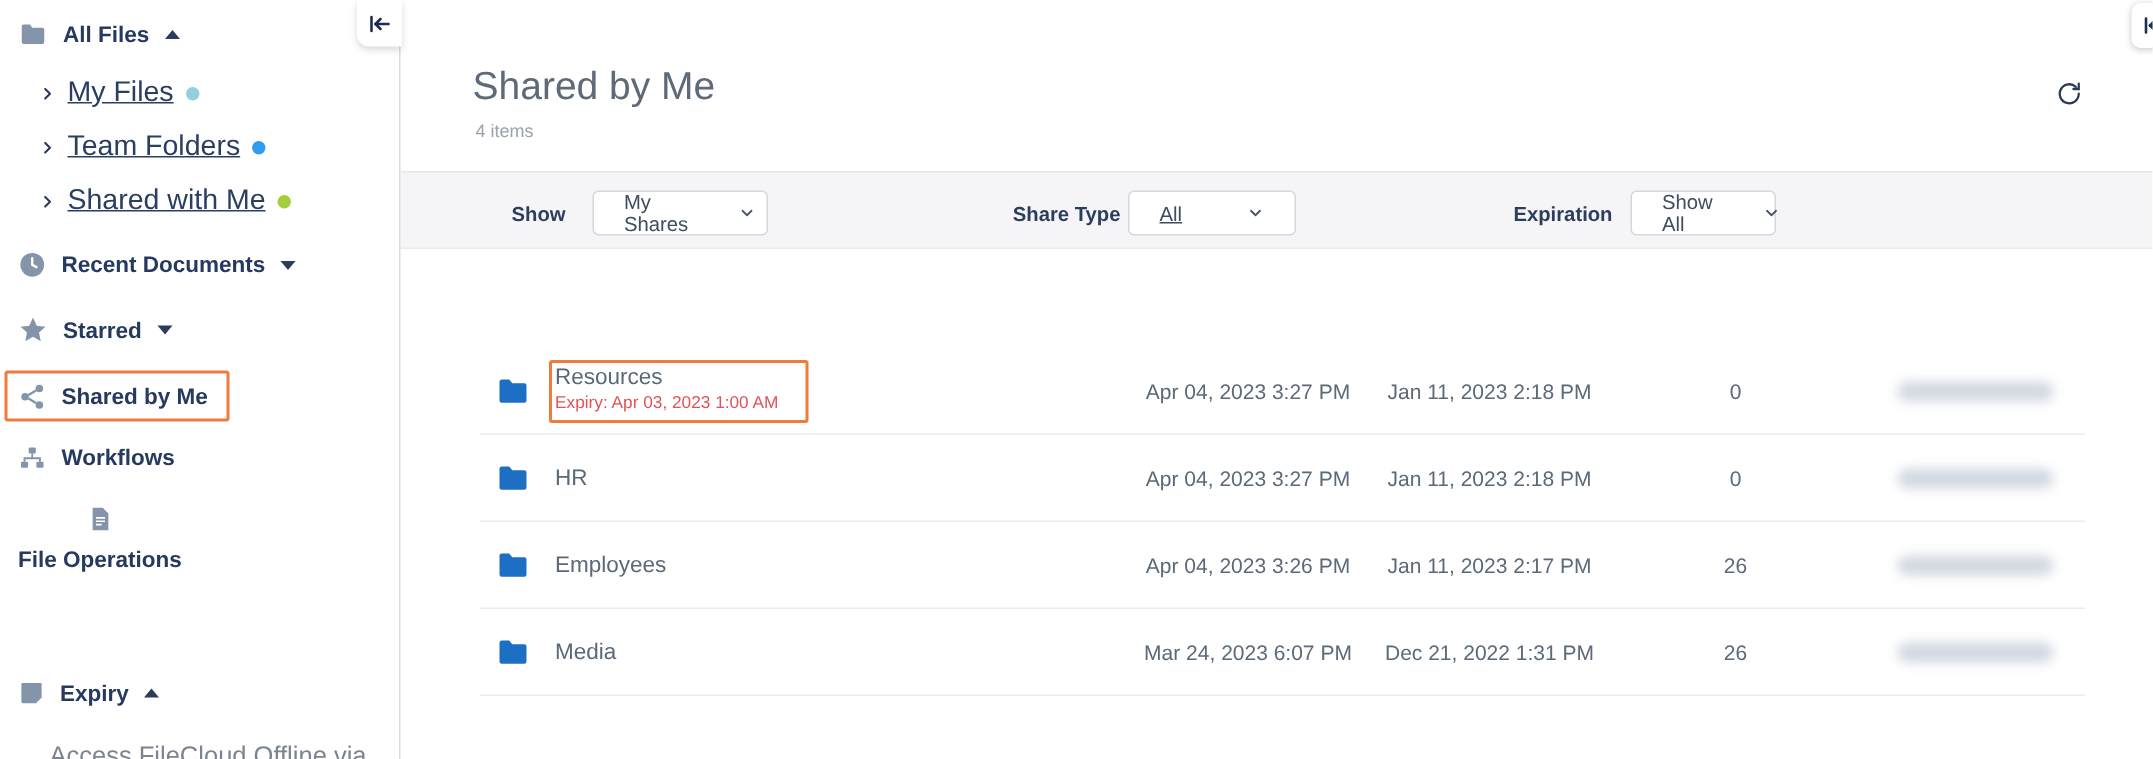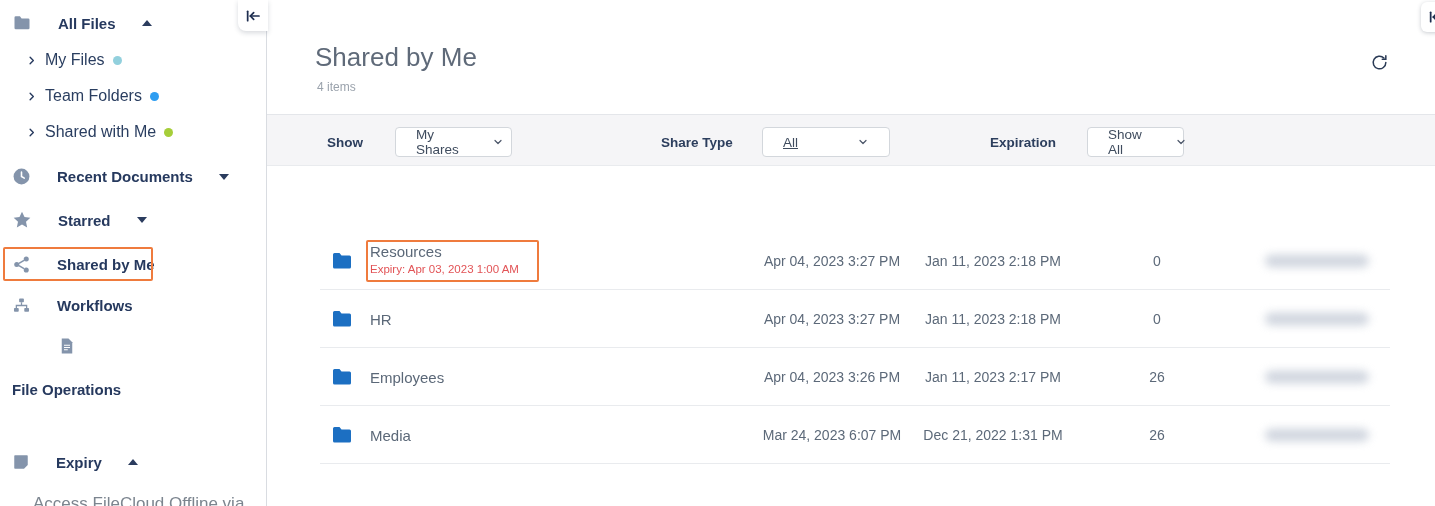--- a/index.html
+++ b/index.html
@@ -3,45 +3,45 @@
 <meta charset="utf-8">
 <style>
   * { margin:0; padding:0; box-sizing:border-box; }
   html,body { width:1435px; height:506px; }
   body {
     position:relative; overflow:hidden; background:#fff;
     font-family:"Liberation Sans", sans-serif; color:#26395e;
   }
   
   .sidebar { position:absolute; left:0; top:0; width:267px; height:506px; background:#fff; border-right:1px solid #d9dce1; z-index:2; }
-  .side-item { position:absolute; display:flex; align-items:center; gap:26px; cursor:pointer; }
+  .side-item { position:absolute; display:flex; align-items:center; gap:10px; cursor:pointer; }
   .side-item .lbl { font-size:15px; font-weight:700; color:#26395e; }
   .sub-item { position:absolute; display:flex; align-items:center; gap:8px; cursor:pointer; }
-  .sub-item .lbl { font-size:16px; font-weight:500; color:#2a3e60; }
+  .sub-item .lbl { font-size:19px; font-weight:500; color:#2a3e60;text-decoration:underline; }
   .dot { width:9px; height:9px; border-radius:50%; display:inline-block; }
   .dot-myfiles { background:#92d0dd; }
   .dot-teamfolders { background:#2e9df1; }
   .dot-sharedwithme { background:#a6ce39; }
   .caret-up { width:0; height:0; border-left:5px solid transparent; border-right:5px solid transparent; border-bottom:6px solid #2b3c5e; display:inline-block; }
   .caret-down { width:0; height:0; border-left:5px solid transparent; border-right:5px solid transparent; border-top:6px solid #2b3c5e; display:inline-block; }
   .side-highlight { position:absolute; left:3px; top:247px; width:150px; height:34px; border:2px solid #ef7b3d; border-radius:2px; pointer-events:none; }
   .notice-text { position:absolute; left:33px; top:494px; width:230px; font-size:17px; color:#7c858f; }
   .collapse-btn { position:absolute; left:238px; top:0; width:30px; height:31px; background:#fff; border-radius:0 0 0 8px; box-shadow:0 2px 5px rgba(40,50,70,.18); display:flex; align-items:center; justify-content:center; cursor:pointer; z-index:3; }
   
   .main { position:absolute; left:267px; top:0; width:1168px; height:506px; background:#fff; }
   .page-title { position:absolute; left:48px; top:42px; font-size:26px; font-weight:400; color:#5f6a79; }
   .items-count { position:absolute; left:50px; top:80px; font-size:12px; color:#9aa2ac; }
   .refresh-btn { position:absolute; left:1100px; top:50px; width:24px; height:24px; display:flex; align-items:center; justify-content:center; cursor:pointer; }
   .corner-btn { position:absolute; left:1154px; top:2px; width:30px; height:30px; background:#fff; border-radius:6px; box-shadow:0 1px 4px rgba(40,50,70,.25); display:flex; align-items:center; justify-content:center; cursor:pointer; }
   
   .filter-bar { position:absolute; left:0; top:114px; width:1168px; height:52px; background:#f5f5f7; border-top:1px solid #e4e6ea; border-bottom:1px solid #e9ebee; }
-  .flabel { position:absolute; top:20px; font-size:13.5px; font-weight:700; color:#2c3e5d; }
+  .flabel { position:absolute; top:20px; font-size:13.5px; font-weight:700; color:#2c3e5d; text-align:right; }
   .fselect { position:absolute; top:12px; height:30px; background:#fff; border:1px solid #d3d7dc; border-radius:4px; display:flex; align-items:center; justify-content:space-between; padding:0 20px; font-size:13.5px; color:#3f4c5e; cursor:pointer;gap:33px; }
   .lbl-show { left:60px; width:50px; }  .sel-show { left:128px; width:117px; }
-  .lbl-sharetype { left:394px; width:86px; }  .sel-sharetype { left:495px; width:128px;text-decoration:underline; }
+  .lbl-sharetype { left:394px; width:86px; }  .sel-sharetype { left:485px; width:112px;text-decoration:underline; }
   .lbl-expiration { left:723px; width:85px; }  .sel-expiration { left:820px; width:97px; }
   
   .table-header { position:absolute; left:0; top:166px; width:1168px; height:66px; }
   .table-header::after { content:""; position:absolute; left:53px; right:45px; bottom:0; border-bottom:1px solid #e9ebee; }
   .checkbox { position:absolute; left:67px; top:25px; width:17px; height:17px; border:1.5px solid #bfc6d1; border-radius:3px; background:#fff; cursor:pointer; }
   .name-header { position:absolute; left:107px; top:25px; font-size:14px; font-weight:700; color:#25365c; }
   .filter-wrap { position:absolute; left:157px; top:18px; width:229px; height:32px; border:1px solid #d6d9de; border-radius:6px; background:#fff; display:flex; align-items:center; padding:0 10px; gap:8px; }
   .filter-wrap input { border:none; outline:none; flex:1; font-size:13.5px; color:#4a5568; font-family:"Liberation Sans",sans-serif; background:transparent; }
   .filter-wrap input::placeholder { color:#a9b1bb; }
   .header-highlight { position:absolute; left:506px; top:6px; width:599px; height:52px; border:2px solid #ef7b3d; border-radius:3px; pointer-events:none; }

